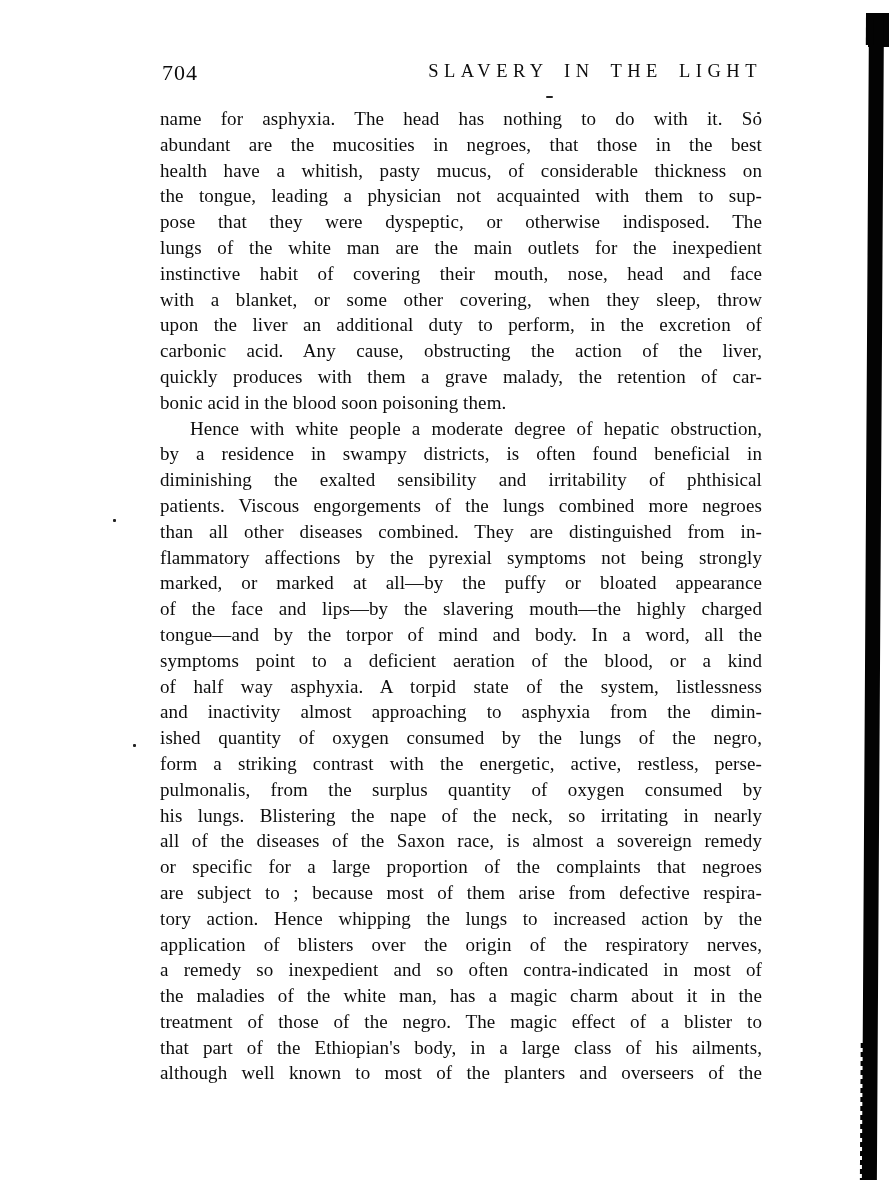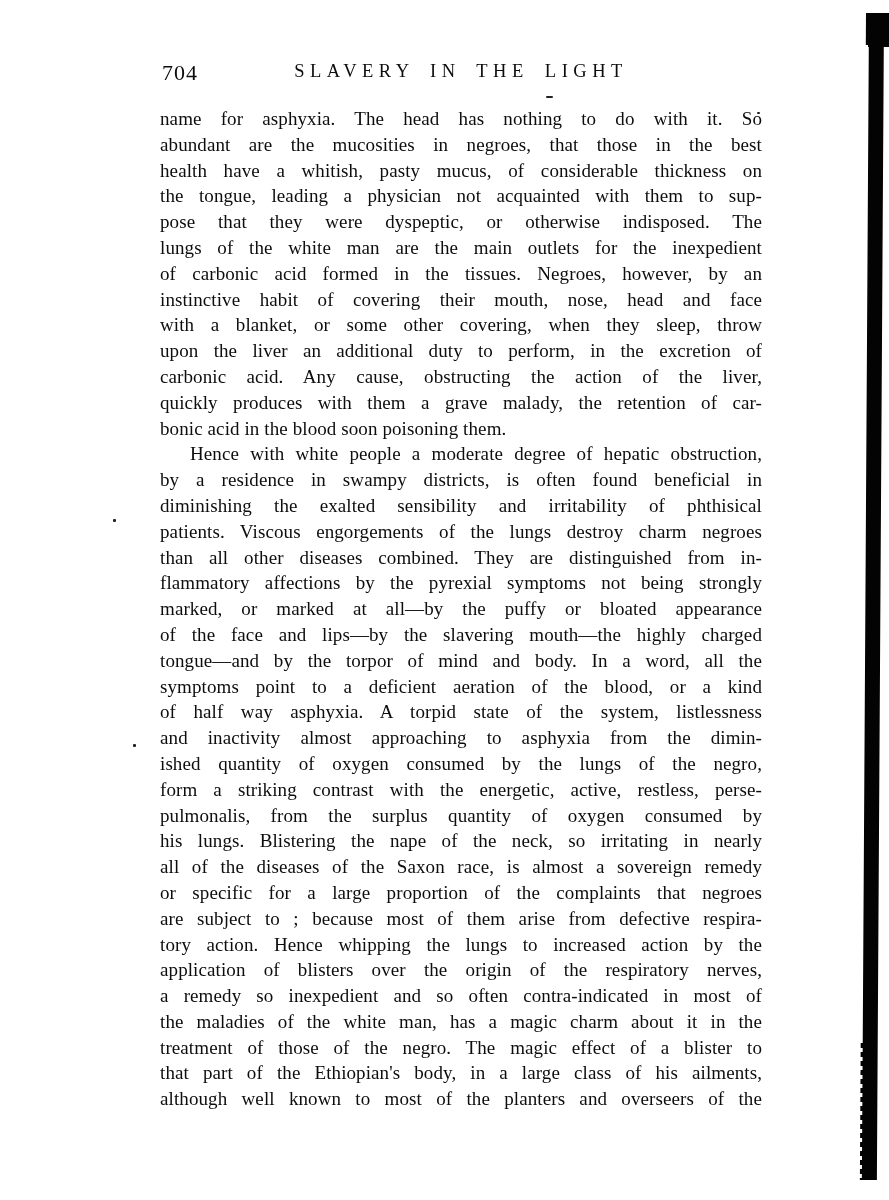--- a/index.html
+++ b/index.html
@@ -29,21 +29,21 @@
     left: 2px;
     top: 2px;
     font-size: 22px;
     letter-spacing: 1px;
   }
   .running-head {
     position: absolute;
     left: 0;
     right: 0;
     top: 3px;
-    text-align: center;
+    text-align: right;
     font-size: 18.5px;
     letter-spacing: 5.5px;
     word-spacing: 6px;
     white-space: nowrap;
   }
   
   .text-block {
     position: absolute;
     top: 106px;
     left: 160px;
@@ -116,33 +116,32 @@
   </div>
 
   <div class="text-block" id="body-text">
       <div class="paragraph">
         <div class="line">name for asphyxia.  The head has nothing to do with it.  So</div>
         <div class="line">abundant are the mucosities in negroes, that those in the best</div>
         <div class="line">health have a whitish, pasty mucus, of considerable thickness on</div>
         <div class="line">the tongue, leading a physician not acquainted with them to sup-</div>
         <div class="line">pose that they were dyspeptic, or otherwise indisposed.  The</div>
         <div class="line">lungs of the white man are the main outlets for the inexpedient</div>
-        <div class="line">of carbonic acid formed in the tissues.  Negroes, however, by an</div>
         <div class="line">instinctive habit of covering their mouth, nose, head and face</div>
         <div class="line">with a blanket, or some other covering, when they sleep, throw</div>
         <div class="line">upon the liver an additional duty to perform, in the excretion of</div>
         <div class="line">carbonic acid.  Any cause, obstructing the action of the liver,</div>
         <div class="line">quickly produces with them a grave malady, the retention of car-</div>
         <div class="line flush">bonic acid in the blood soon poisoning them.</div>
       </div>
       <div class="paragraph">
         <div class="line indent">Hence with white people a moderate degree of hepatic obstruction,</div>
         <div class="line">by a residence in swampy districts, is often found beneficial in</div>
         <div class="line">diminishing the exalted sensibility and irritability of phthisical</div>
-        <div class="line">patients.  Viscous engorgements of the lungs destroy charm negroes</div>
+        <div class="line">patients.  Viscous engorgements of the lungs combined more negroes</div>
         <div class="line">than all other diseases combined.  They are distinguished from in-</div>
         <div class="line">flammatory affections by the pyrexial symptoms not being strongly</div>
         <div class="line">marked, or marked at all—by the puffy or bloated appearance</div>
         <div class="line">of the face and lips—by the slavering mouth—the highly charged</div>
         <div class="line">tongue—and by the torpor of mind and body.  In a word, all the</div>
         <div class="line">symptoms point to a deficient aeration of the blood, or a kind</div>
         <div class="line">of half way asphyxia.  A torpid state of the system, listlessness</div>
         <div class="line">and inactivity almost approaching to asphyxia from the dimin-</div>
         <div class="line">ished quantity of oxygen consumed by the lungs of the negro,</div>
         <div class="line">form a striking contrast with the energetic, active, restless, perse-</div>

